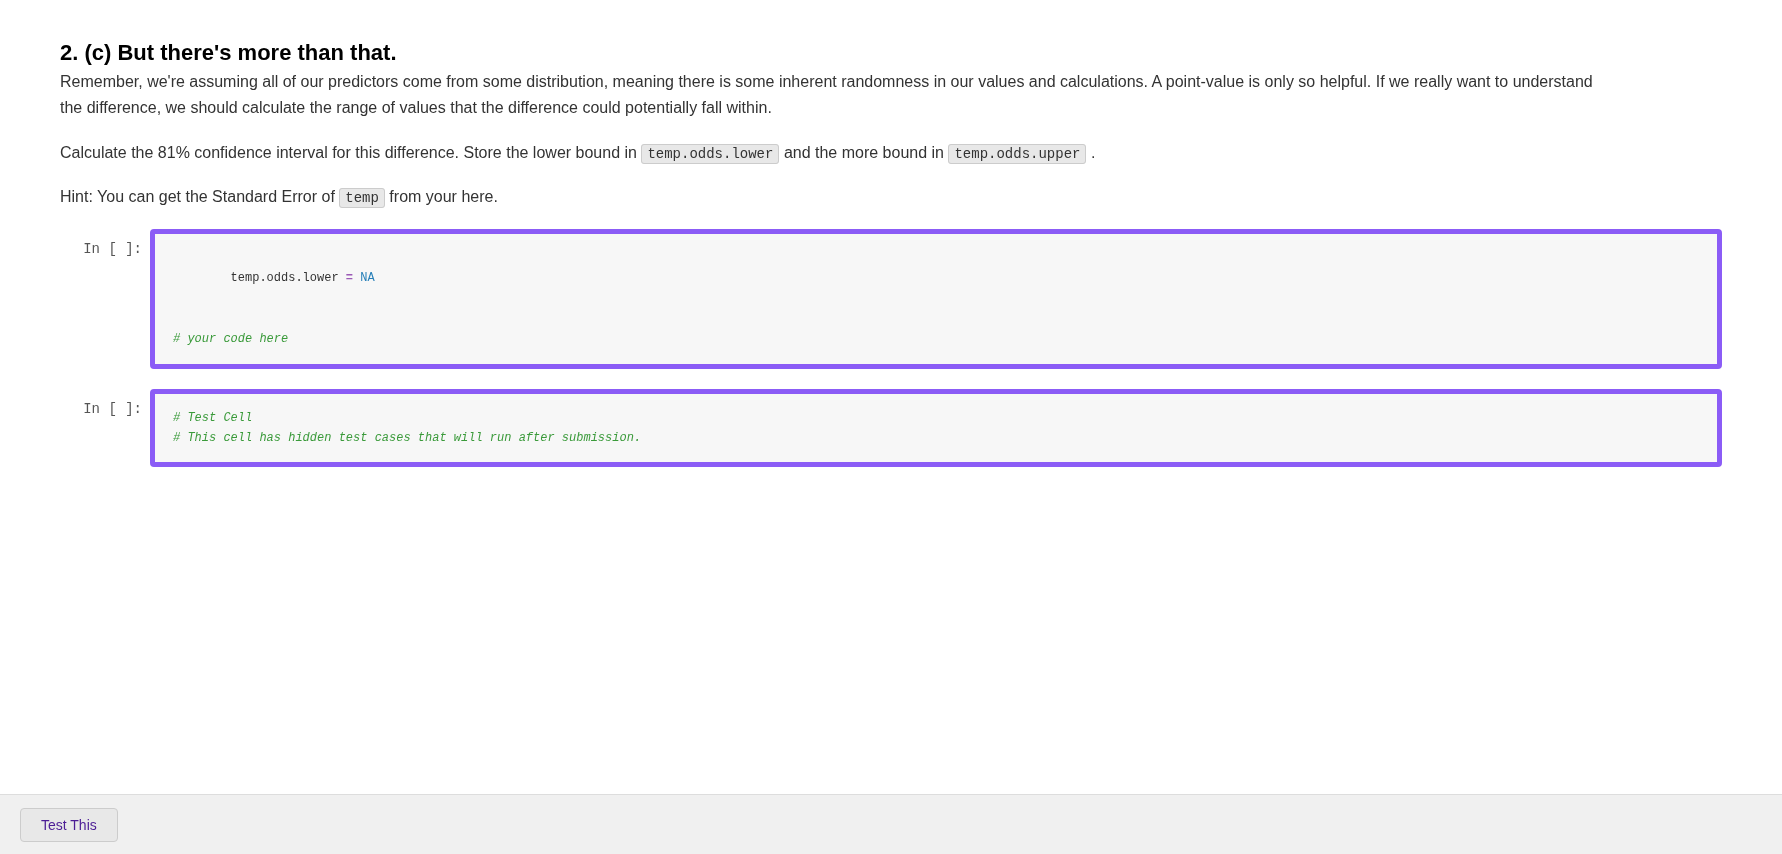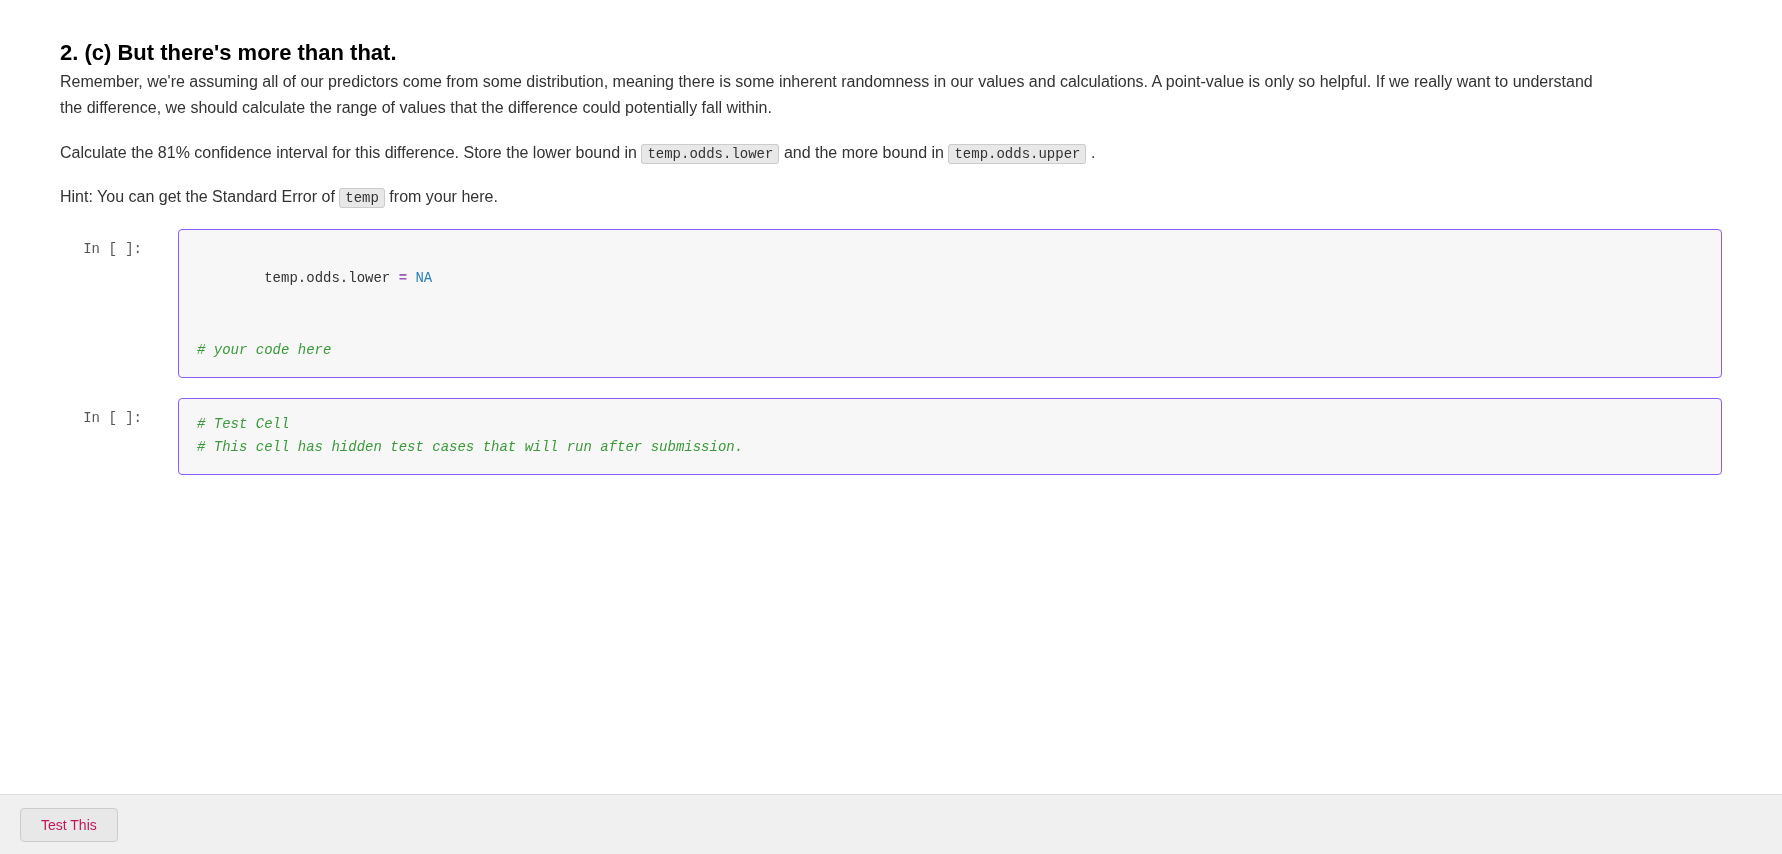--- a/index.html
+++ b/index.html
@@ -63,27 +63,26 @@
       min-width: 90px;
       padding-top: 12px;
       padding-right: 8px;
       text-align: right;
       flex-shrink: 0;
     }
 
     .cell-content {
       flex: 1;
       background-color: #f7f7f7;
-      border: 1px solid #8b5cf6;
+      border: 5px solid #8b5cf6;
       border-radius: 4px;
       padding: 14px 18px;
       font-family: "Courier New", Courier, monospace;
-      font-size: 14px;
+      font-size: 12px;
       line-height: 1.7;
-      margin-left: 28px;
     }
 
     .code-line {
       display: block;
       white-space: pre;
     }
 
     .code-var {
       color: #333;
     }
@@ -120,21 +119,21 @@
       border-top: 1px solid #ddd;
     }
 
     .test-this-button {
       background-color: #e8e8e8;
       border: 1px solid #ccc;
       border-radius: 4px;
       padding: 8px 20px;
       font-size: 14px;
       cursor: pointer;
-      color: #be185d;
+      color: #4c1d95;
       font-family: -apple-system, BlinkMacSystemFont, "Segoe UI", Helvetica, Arial, sans-serif;
     }
   </style>
 </head>
 <body>
 
 <div class="page-container">
 
   <h2 class="section-heading">2. (c) But there's more than that.</h2>
 

